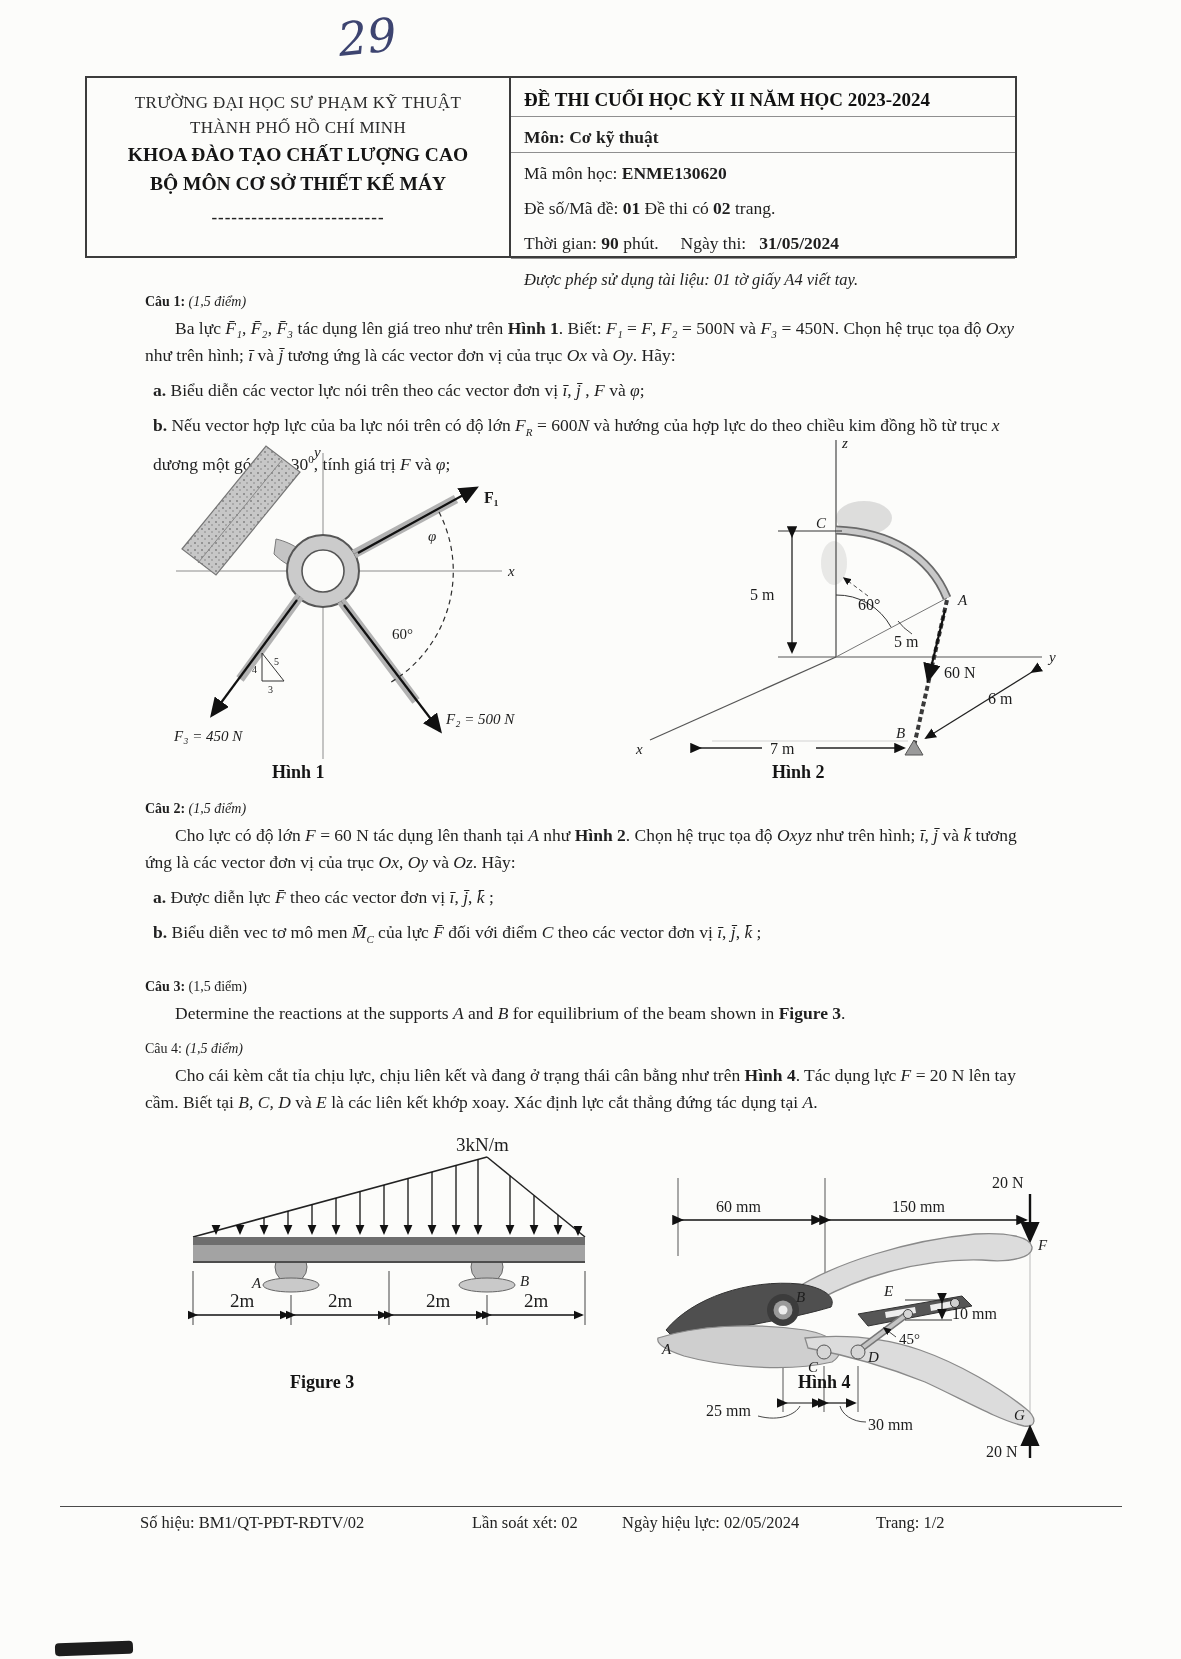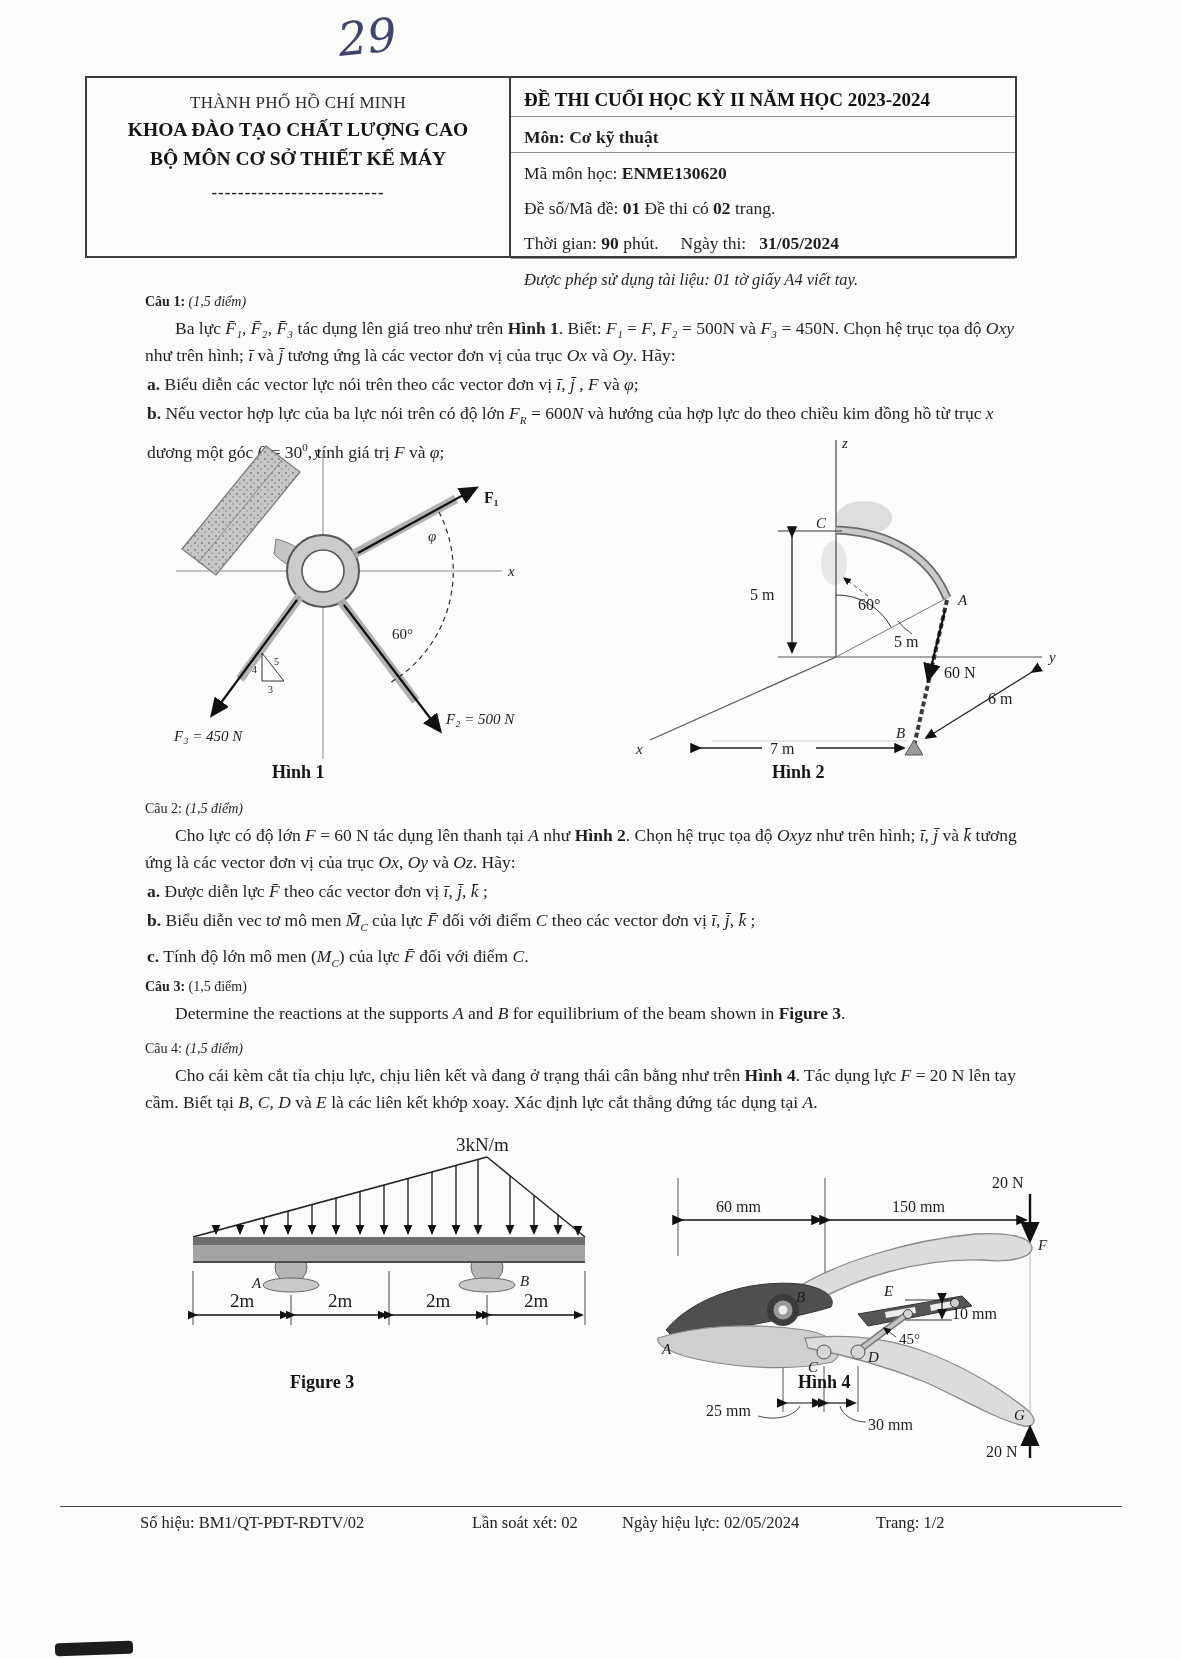--- a/index.html
+++ b/index.html
@@ -18,21 +18,21 @@
   .hdr-right{flex:1;box-sizing:border-box;}
   .hdr-right .row{padding:8px 10px 2px 13px;font-size:17.5px;line-height:25px;color:#1e1e1e;}
   .hdr-right .row.rule{border-bottom:1px solid #8f8f8f;}
   .hdr-right .r1{font-size:19px;font-weight:bold;line-height:28px;color:#101010;}
   .hdr-right .r2{font-weight:bold;}
   .hdr-right .r6{font-style:italic;font-size:16.5px;}
   
   .qblock{width:897px;font-size:17.5px;line-height:27px;color:#1f1f1f;}
   .qhead{font-size:14px;line-height:27px;}
   .qpara{margin:0;text-indent:30px;}
-  .qitem{margin:2px;}
+  .qitem{margin:8px;}
   sub{font-size:11px;} sup{font-size:11px;}
   .caption{font-weight:bold;font-size:18px;color:#141414;}
   
   svg text{font-family:"Liberation Serif","DejaVu Serif",serif;fill:#1d1d1d;}
   .ft{font-size:15px;} .fti{font-size:15px;font-style:italic;}
   .ftb{font-size:16px;font-weight:bold;}
   .ftd{font-size:16px;} .fts{font-size:10px;}
   .ftl{font-size:19px;}
   
   .footrule{border-top:1.5px solid #4a4a4a;}
@@ -41,20 +41,21 @@
 </style>
 </head>
 <body>
 
 <div class="page">
 
   <div class="abs hand" style="left:338px;top:10px;">29</div>
 
   <div class="abs hdr" style="left:85px;top:76px;width:928px;height:178px;">
     <div class="hdr-left">
+      <div class="l1">TRƯỜNG ĐẠI HỌC SƯ PHẠM KỸ THUẬT</div>
       <div class="l1">THÀNH PHỐ HỒ CHÍ MINH</div>
       <div class="l3">KHOA ĐÀO TẠO CHẤT LƯỢNG CAO</div>
       <div class="l3">BỘ MÔN CƠ SỞ THIẾT KẾ MÁY</div>
       <div class="dash">--------------------------</div>
     </div>
     <div class="hdr-right">
       <div class="row r1 rule"><span style="font-weight: bold;">ĐỀ THI CUỐI HỌC KỲ II NĂM HỌC 2023-2024</span></div>
       <div class="row r2 rule"><span style="font-weight: bold;">Môn: Cơ kỹ thuật</span></div>
       <div class="row"><span>Mã môn học: </span><span style="font-weight: bold;">ENME130620</span></div>
       <div class="row"><span>Đề số/Mã đề: </span><span style="font-weight: bold;">01</span><span> Đề thi có </span><span style="font-weight: bold;">02</span><span> trang.</span></div>
@@ -190,25 +191,24 @@
 
     <g>
       <line x1="88" y1="320" x2="150" y2="320" stroke="#222" stroke-width="1.3" marker-start="url(#ar2)"></line>
       <line x1="204" y1="320" x2="292" y2="320" stroke="#222" stroke-width="1.3" marker-end="url(#ar2)"></line>
       <text x="158" y="326" class="ftd">7 m</text>
     </g>
   </svg>
   <div class="abs caption" style="left:772px;top:762px;">Hình 2</div>
 
   <div class="abs qblock" style="left:145px;top:795px;">
-    <div class="qhead"><span style="font-weight: normal; margin-top: 40px;">Câu 2: </span><span style="font-style: italic;">(1,5 điểm)</span></div>
+    <div class="qhead"><span style="font-weight: bold; margin-top: 40px;">Câu 2: </span><span style="font-style: italic;">(1,5 điểm)</span></div>
     <p class="qpara"><span>Cho lực có độ lớn </span><span style="font-style: italic;">F</span><span> = 60 N tác dụng lên thanh tại </span><span style="font-style: italic;">A</span><span> như </span><span style="font-weight: bold;">Hình 2</span><span>. Chọn hệ trục tọa độ </span><span style="font-style: italic;">Oxyz</span><span> như trên hình; </span><span style="font-style: italic;">ī</span><span>, </span><span style="font-style: italic;">j̄</span><span> và </span><span style="font-style: italic;">k̄</span><span> tương ứng là các vector đơn vị của trục </span><span style="font-style: italic;">Ox</span><span>, </span><span style="font-style: italic;">Oy</span><span> và </span><span style="font-style: italic;">Oz</span><span>. Hãy:</span></p>
     <p class="qitem"><span style="font-weight: bold;">a.</span><span> Được diễn lực </span><span style="font-style: italic;">F̄</span><span> theo các vector đơn vị </span><span style="font-style: italic;">ī</span><span>, </span><span style="font-style: italic;">j̄</span><span>, </span><span style="font-style: italic;">k̄</span><span> ;</span></p>
     <p class="qitem"><span style="font-weight: bold;">b.</span><span> Biểu diễn vec tơ mô men </span><span style="font-style: italic;">M̄</span><sub style="font-style: italic;">C</sub><span> của lực </span><span style="font-style: italic;">F̄</span><span> đối với điểm </span><span style="font-style: italic;">C</span><span> theo các vector đơn vị </span><span style="font-style: italic;">ī</span><span>, </span><span style="font-style: italic;">j̄</span><span>, </span><span style="font-style: italic;">k̄</span><span> ;</span></p>
-    <p class="qitem"><span style="font-weight: bold;">c.</span><span> Tính độ lớn mô men (</span><span style="font-style: italic;">M</span><sub style="font-style: italic;">C</sub><span>) của lực </span><span style="font-style: italic;">F̄</span><span> đối với điểm </span><span style="font-style: italic;">C</span><span>.</span></p>
   </div>
 
   <div class="abs qblock" style="left:145px;top:973px;">
     <div class="qhead"><span style="font-weight: bold;">Câu 3: </span><span>(1,5 điểm)</span></div>
     <p class="qpara"><span>Determine the reactions at the supports </span><span style="font-style: italic;">A</span><span> and </span><span style="font-style: italic;">B</span><span> for equilibrium of the beam shown in </span><span style="font-weight: bold;">Figure 3</span><span>.</span></p>
   </div>
 
   <div class="abs qblock" style="left:145px;top:1035px;">
     <div class="qhead"><span style="font-weight: normal;">Câu 4: </span><span style="font-style: italic;">(1,5 điểm)</span></div>
     <p class="qpara"><span>Cho cái kèm cắt tỉa chịu lực, chịu liên kết và đang ở trạng thái cân bằng như trên </span><span style="font-weight: bold;">Hình 4</span><span>. Tác dụng lực </span><span style="font-style: italic;">F</span><span> = 20 N lên tay cầm. Biết tại </span><span style="font-style: italic;">B, C, D</span><span> và </span><span style="font-style: italic;">E</span><span> là các liên kết khớp xoay. Xác định lực cắt thẳng đứng tác dụng tại </span><span style="font-style: italic;">A</span><span>.</span></p>

